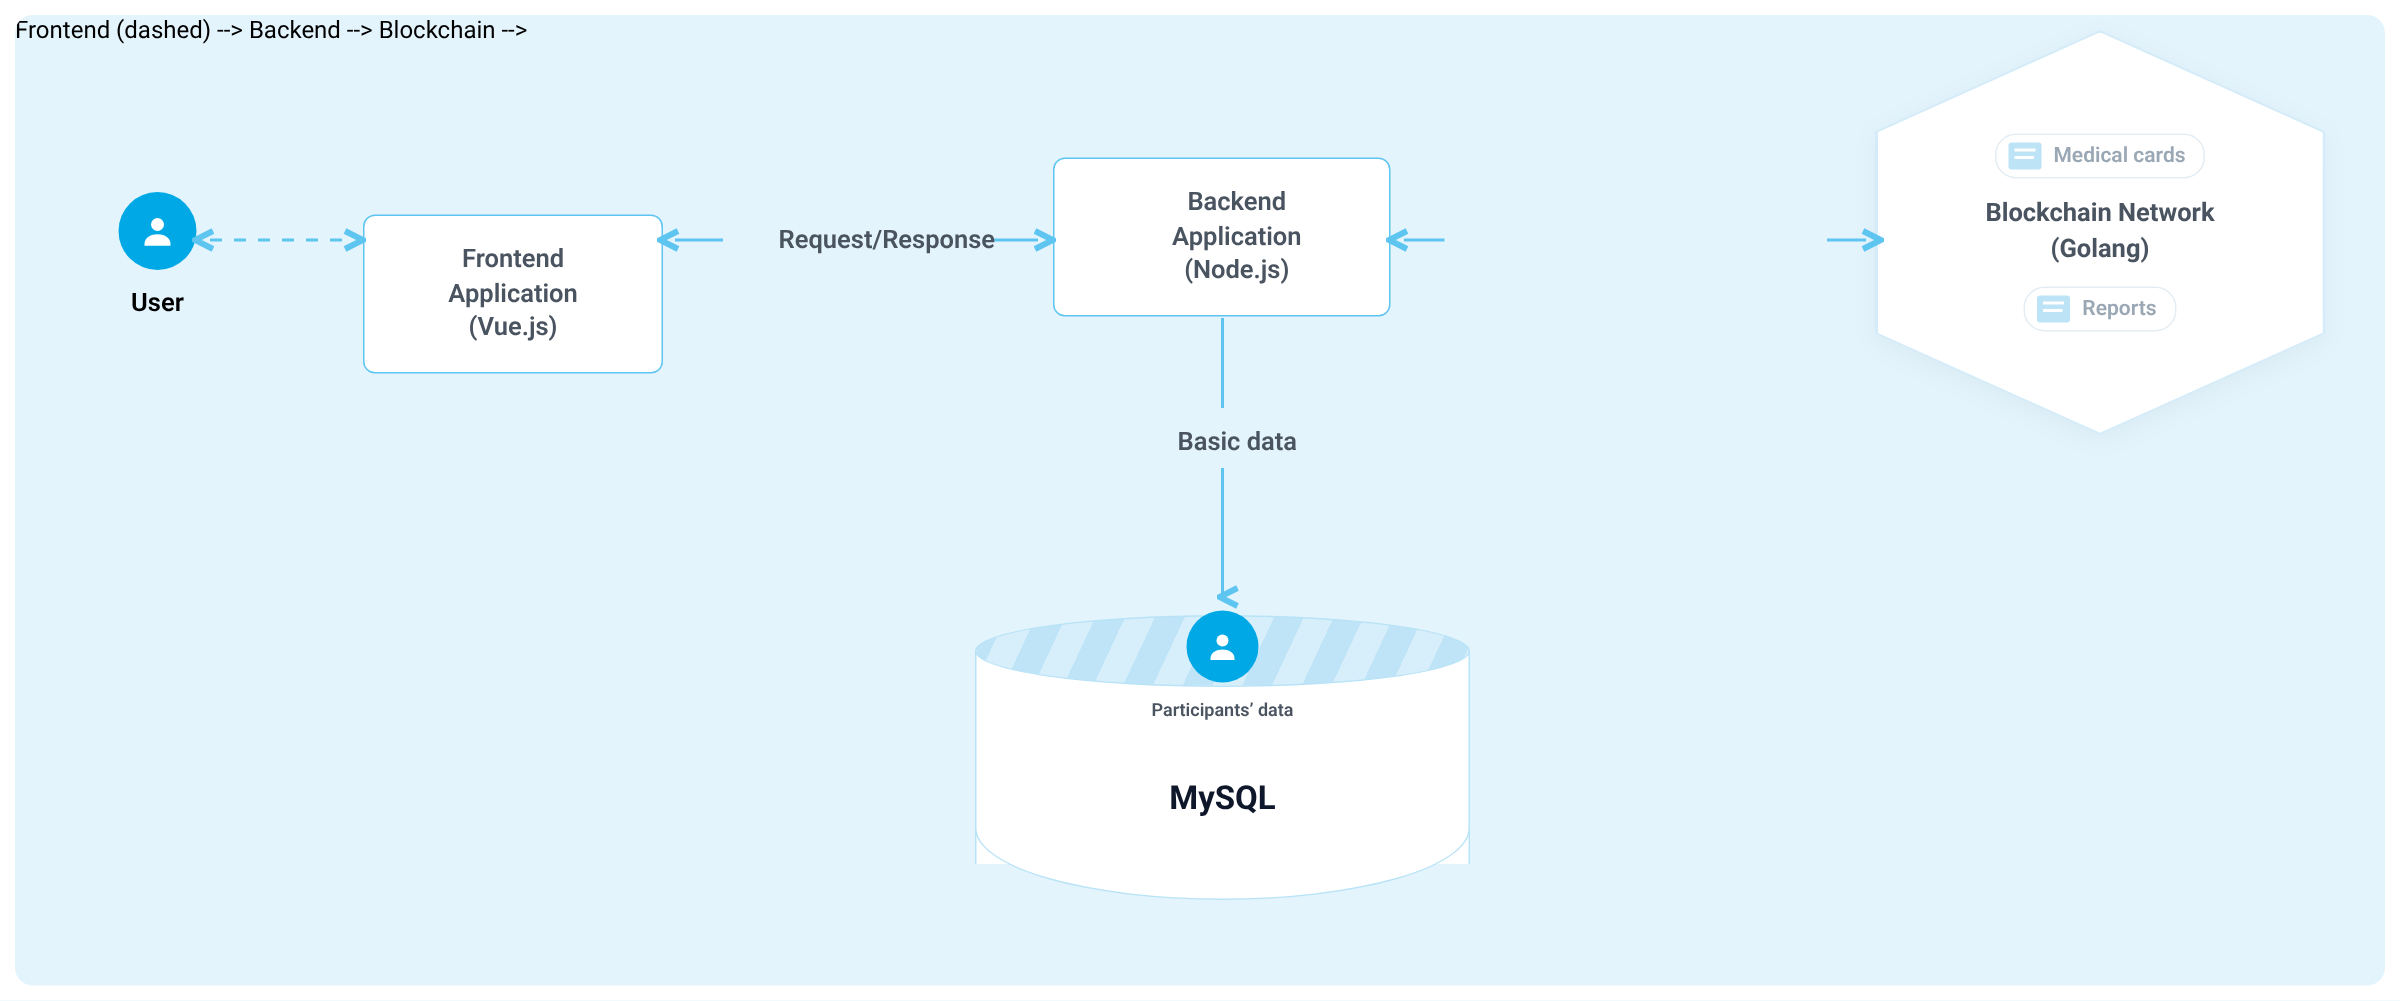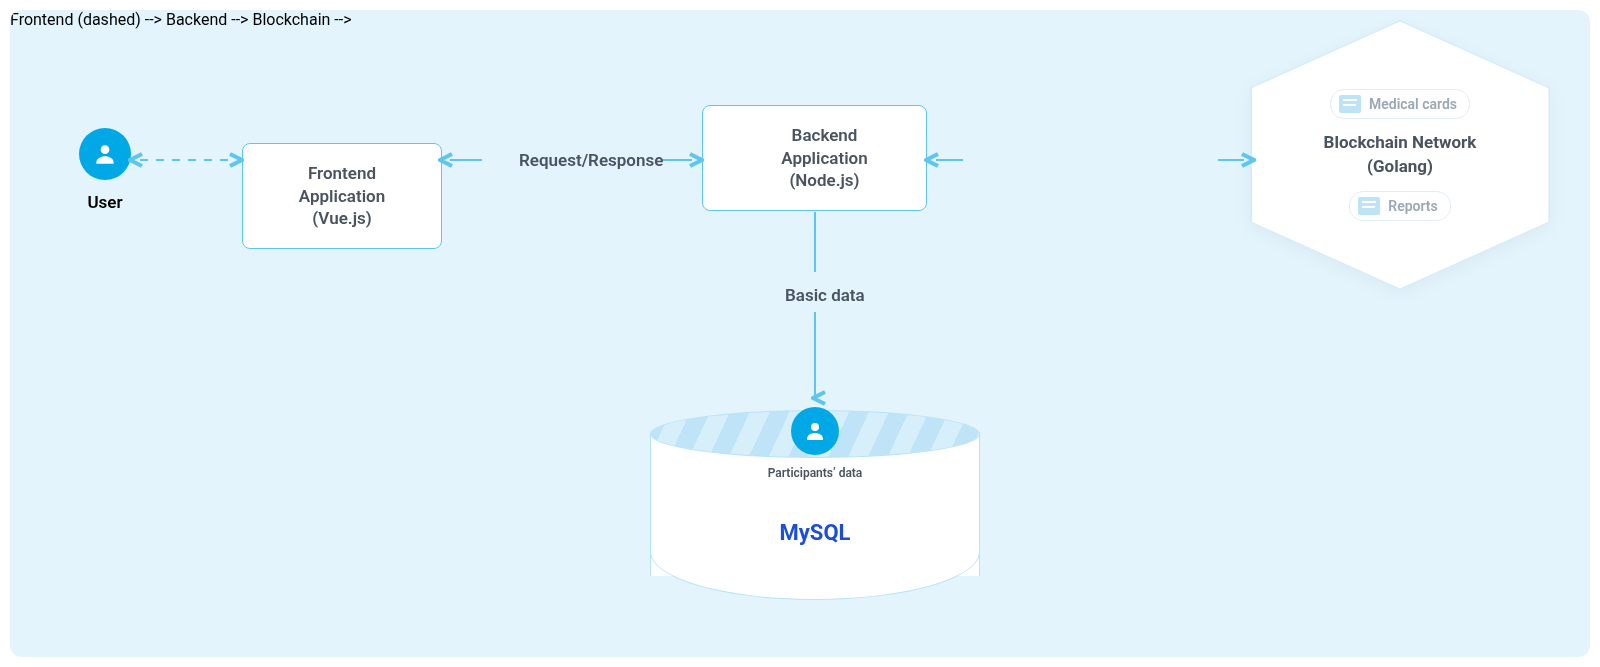--- a/index.html
+++ b/index.html
@@ -129,21 +129,21 @@
     color: #4a5460;
     font-size: 12px;
     font-weight: 600;
     z-index: 4;
   }
   .cyl-title {
     position: absolute;
     top: 110px;
     width: 100%;
     text-align: center;
-    color: #1d4ed8;
+    color: #0f172a;
     font-size: 22px;
     font-weight: 700;
     z-index: 4;
   }
   
   .hexagon {
     position: absolute;
     left: 1240px;
     top: 10px;
     width: 300px;

